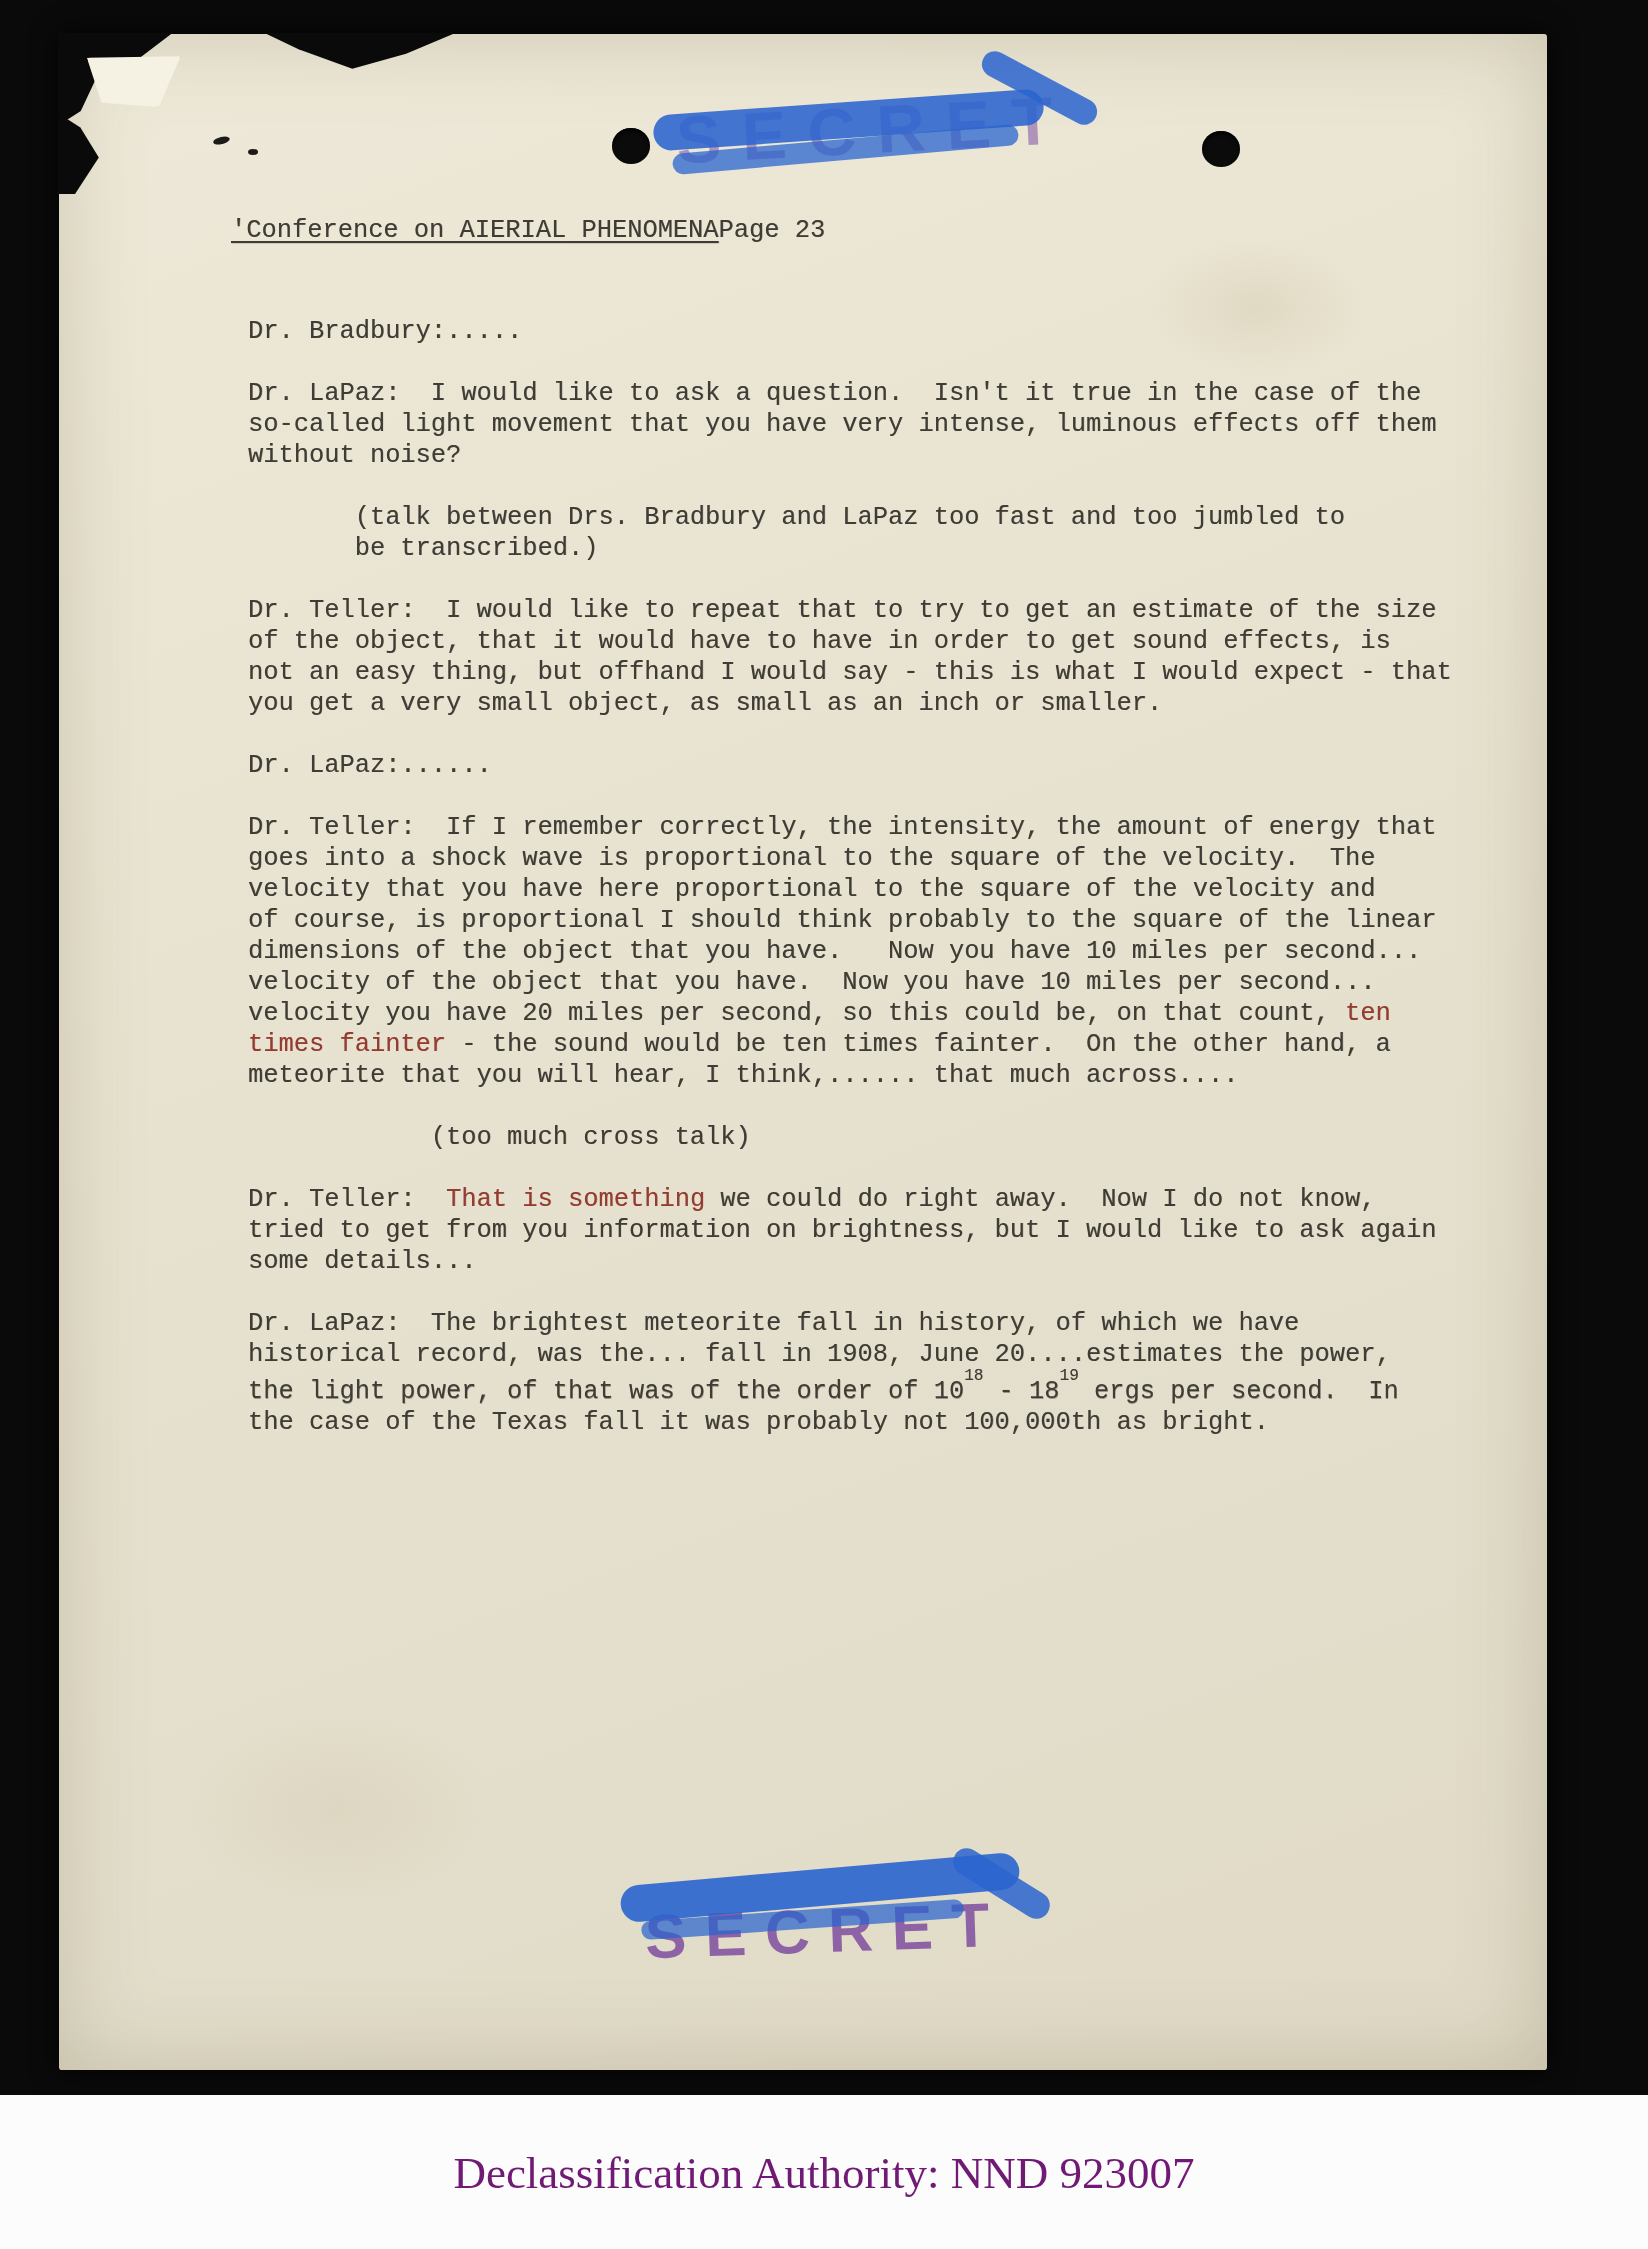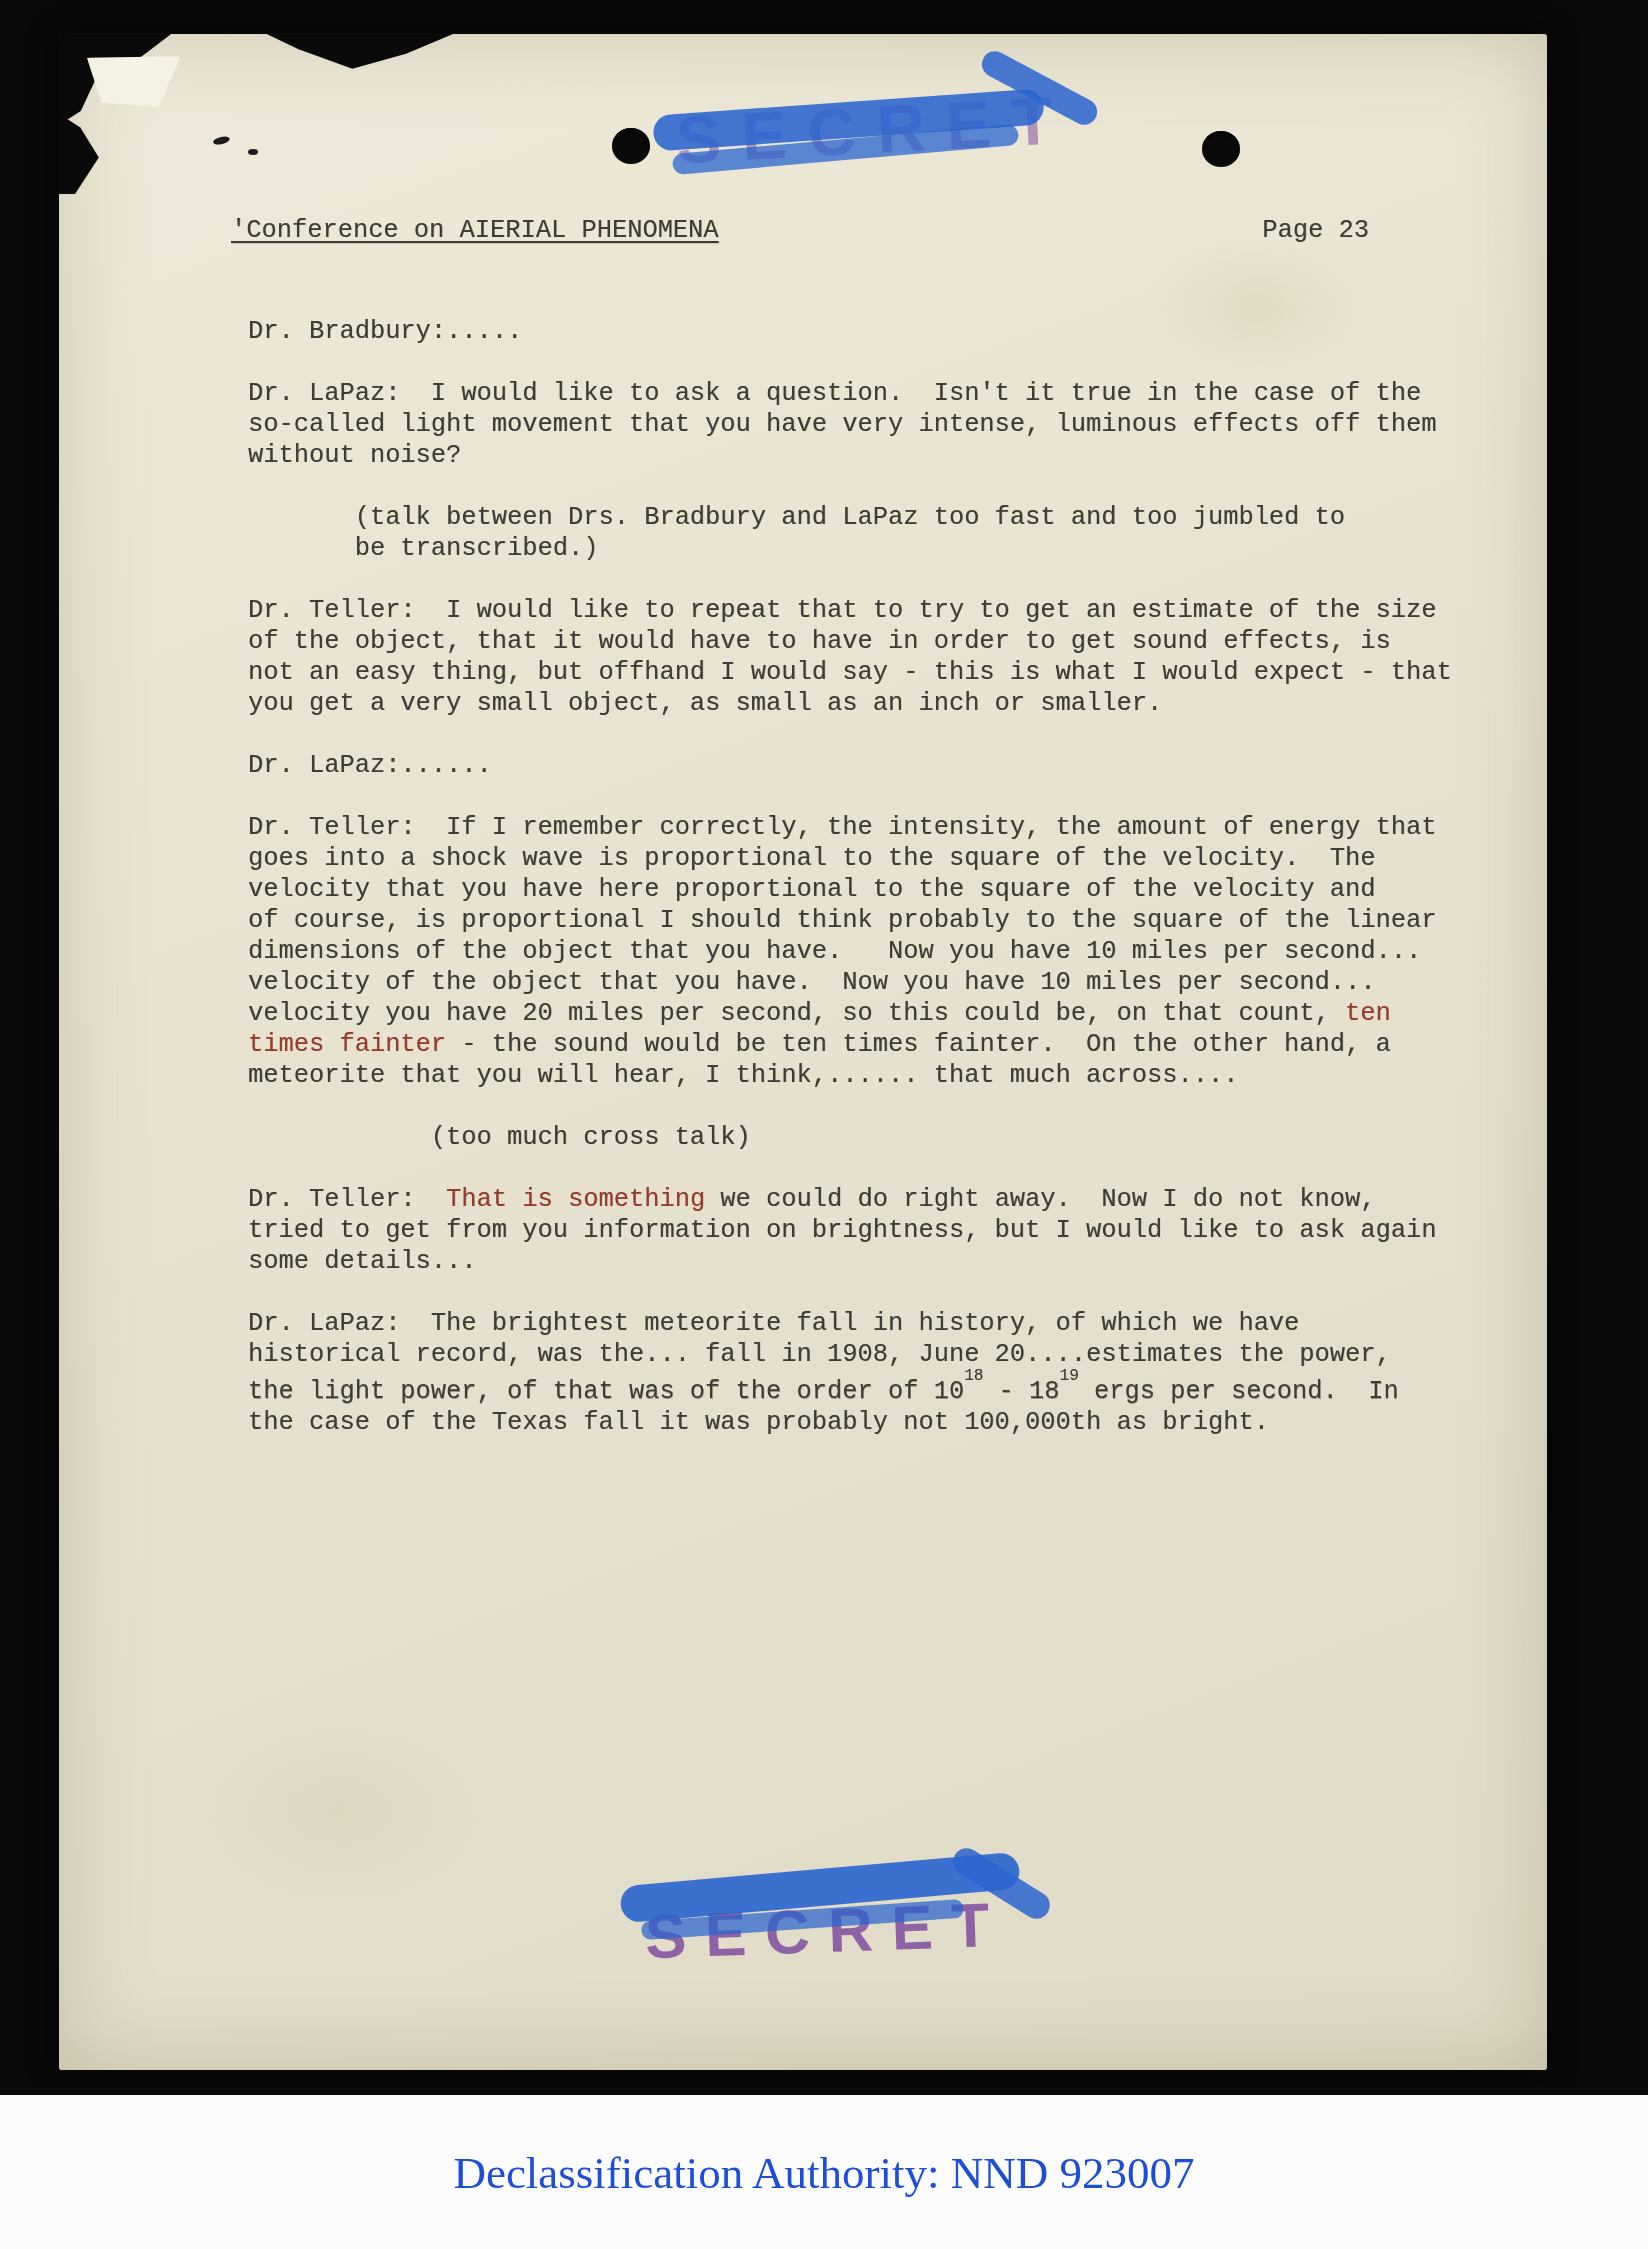--- a/index.html
+++ b/index.html
@@ -46,42 +46,42 @@
   .mk { position:absolute; background:#2a64cf; border-radius:18.6px; }
   .mk-t1 { left:594px;  top:68px;  width:391px; height:36px; transform:rotate(-4deg); opacity:.88; }
   .mk-t2 { left:613px;  top:105px;  width:347px; height:21px; transform:rotate(-5deg); opacity:.75; }
   .mk-t3 { left:917px; top:41px;   width:127px; height:26px; transform:rotate(28deg); opacity:.85; }
   .mk-b1 { left:561px;  top:1835px; width:400px; height:37px; transform:rotate(-5deg); opacity:.9; }
   .mk-b2 { left:582px;  top:1876px; width:323px; height:18.6px; transform:rotate(-4deg); opacity:.72; }
   .mk-b3 { left:888px; top:1836px; width:109px; height:27px; transform:rotate(32deg); opacity:.85; }
 
   
   .doc-header { position:absolute; left:172px; top:181px; width:1138px;
-    display:flex; justify-content:space-between;
+    display:flex; justify-content:flex-start;
     font-size:25.4px; line-height:31px; color:#3e3c35;
     text-shadow:0.4px 0.4px 0.4px rgba(62,60,53,.45); }
   .doc-title { text-decoration:underline; text-underline-offset:4.3px; text-decoration-thickness:1.9px; }
 
   .doc-body { position:absolute; left:172px; top:282px;
     font-size:25.4px; line-height:31px; color:#3e3c35;
     text-shadow:0.4px 0.4px 0.4px rgba(62,60,53,.45); }
   .doc-body p { white-space:pre; margin:0 0 31px 17px; }
   .red { color:#943c31; text-shadow:0.4px 0.4px 0.4px rgba(148,60,49,.5); }
   sup { font-size:16px; position:relative; top:-9.3px; }
 
   
   .stain { position:absolute; pointer-events:none; }
   .stain-1 { left:1086px; top:205px; width:223px; height:136px;
     background: radial-gradient(ellipse, rgba(150,130,85,.12), transparent 70%); }
   .stain-2 { left:124px; top:1675px; width:310px; height:199px;
     background: radial-gradient(ellipse, rgba(140,120,80,.08), transparent 70%); }
 
   .footer-strip { position:absolute; left:0; top:2095px; width:1648px; height:155px;
     background:#fcfcfc; display:flex; align-items:center; justify-content:center;
-    font-family:"Liberation Serif", serif; font-size:45px; color:#1d4ed8; }
+    font-family:"Liberation Serif", serif; font-size:45px; color:#701a75; }
 </style>
 </head>
 <body>
 
 <div class="stage">
 
   <div class="paper">
 
     <div class="tear tear-corner"></div>
     <div class="tear tear-notch"></div>

